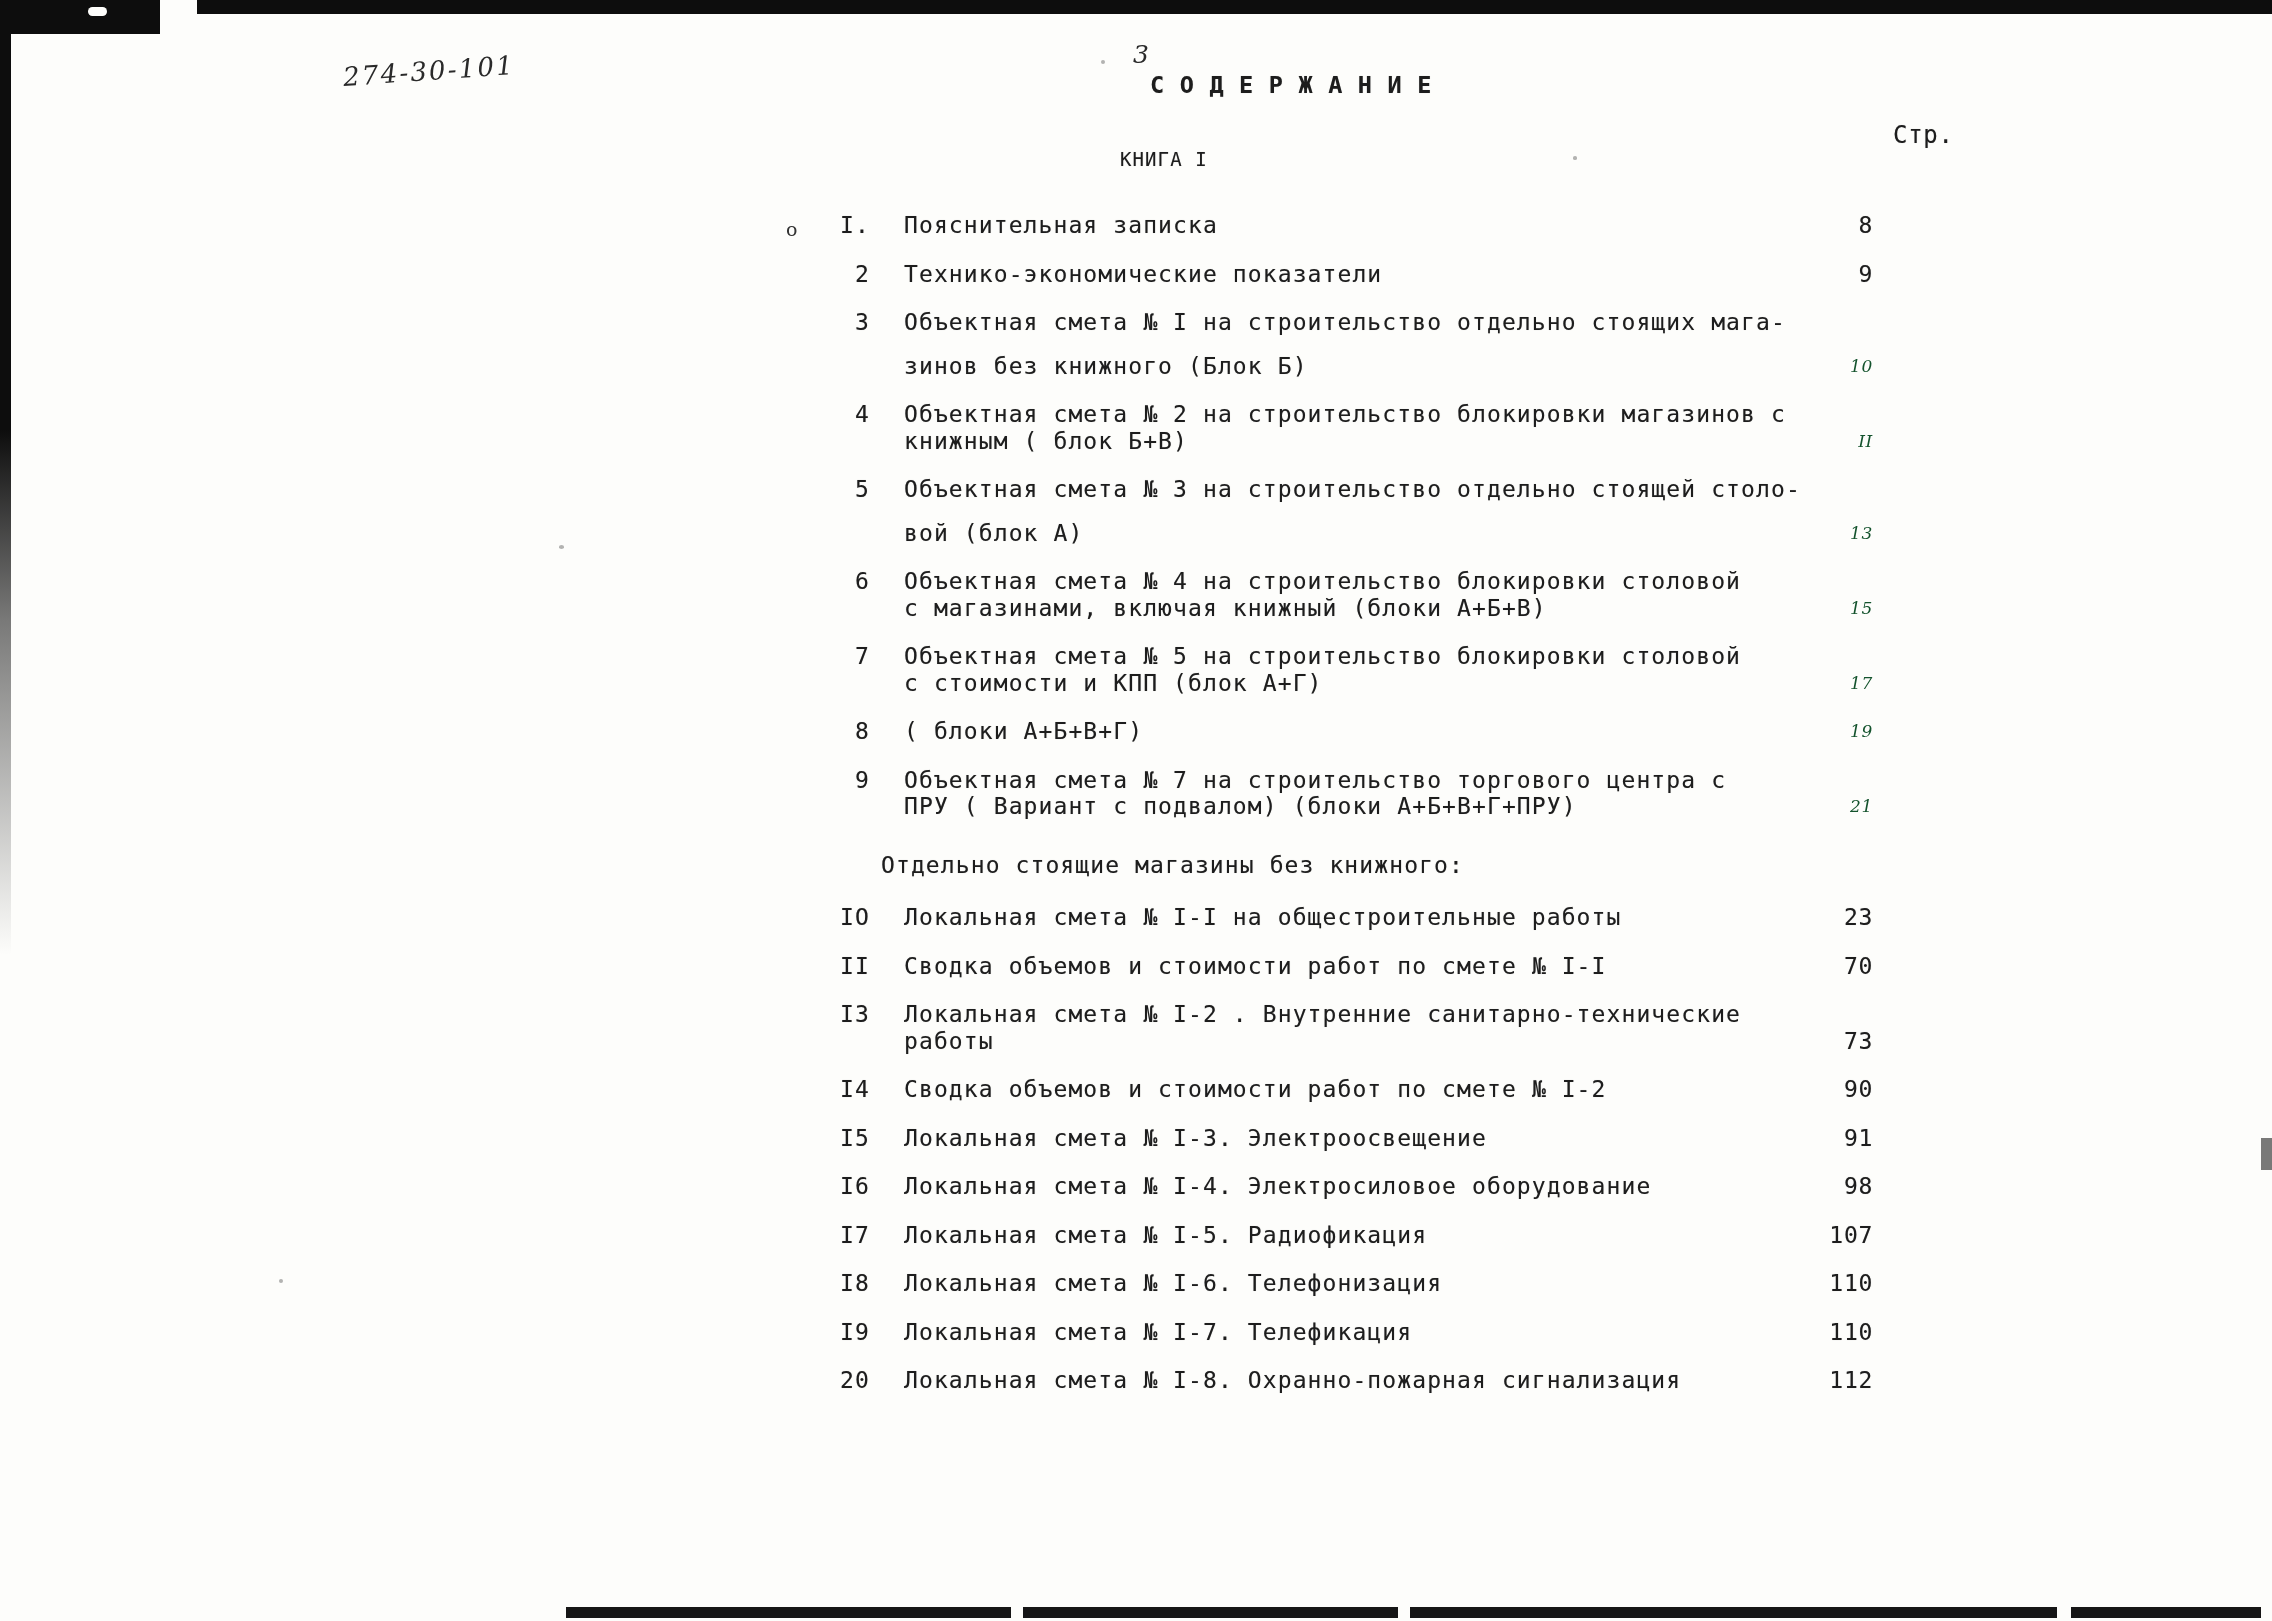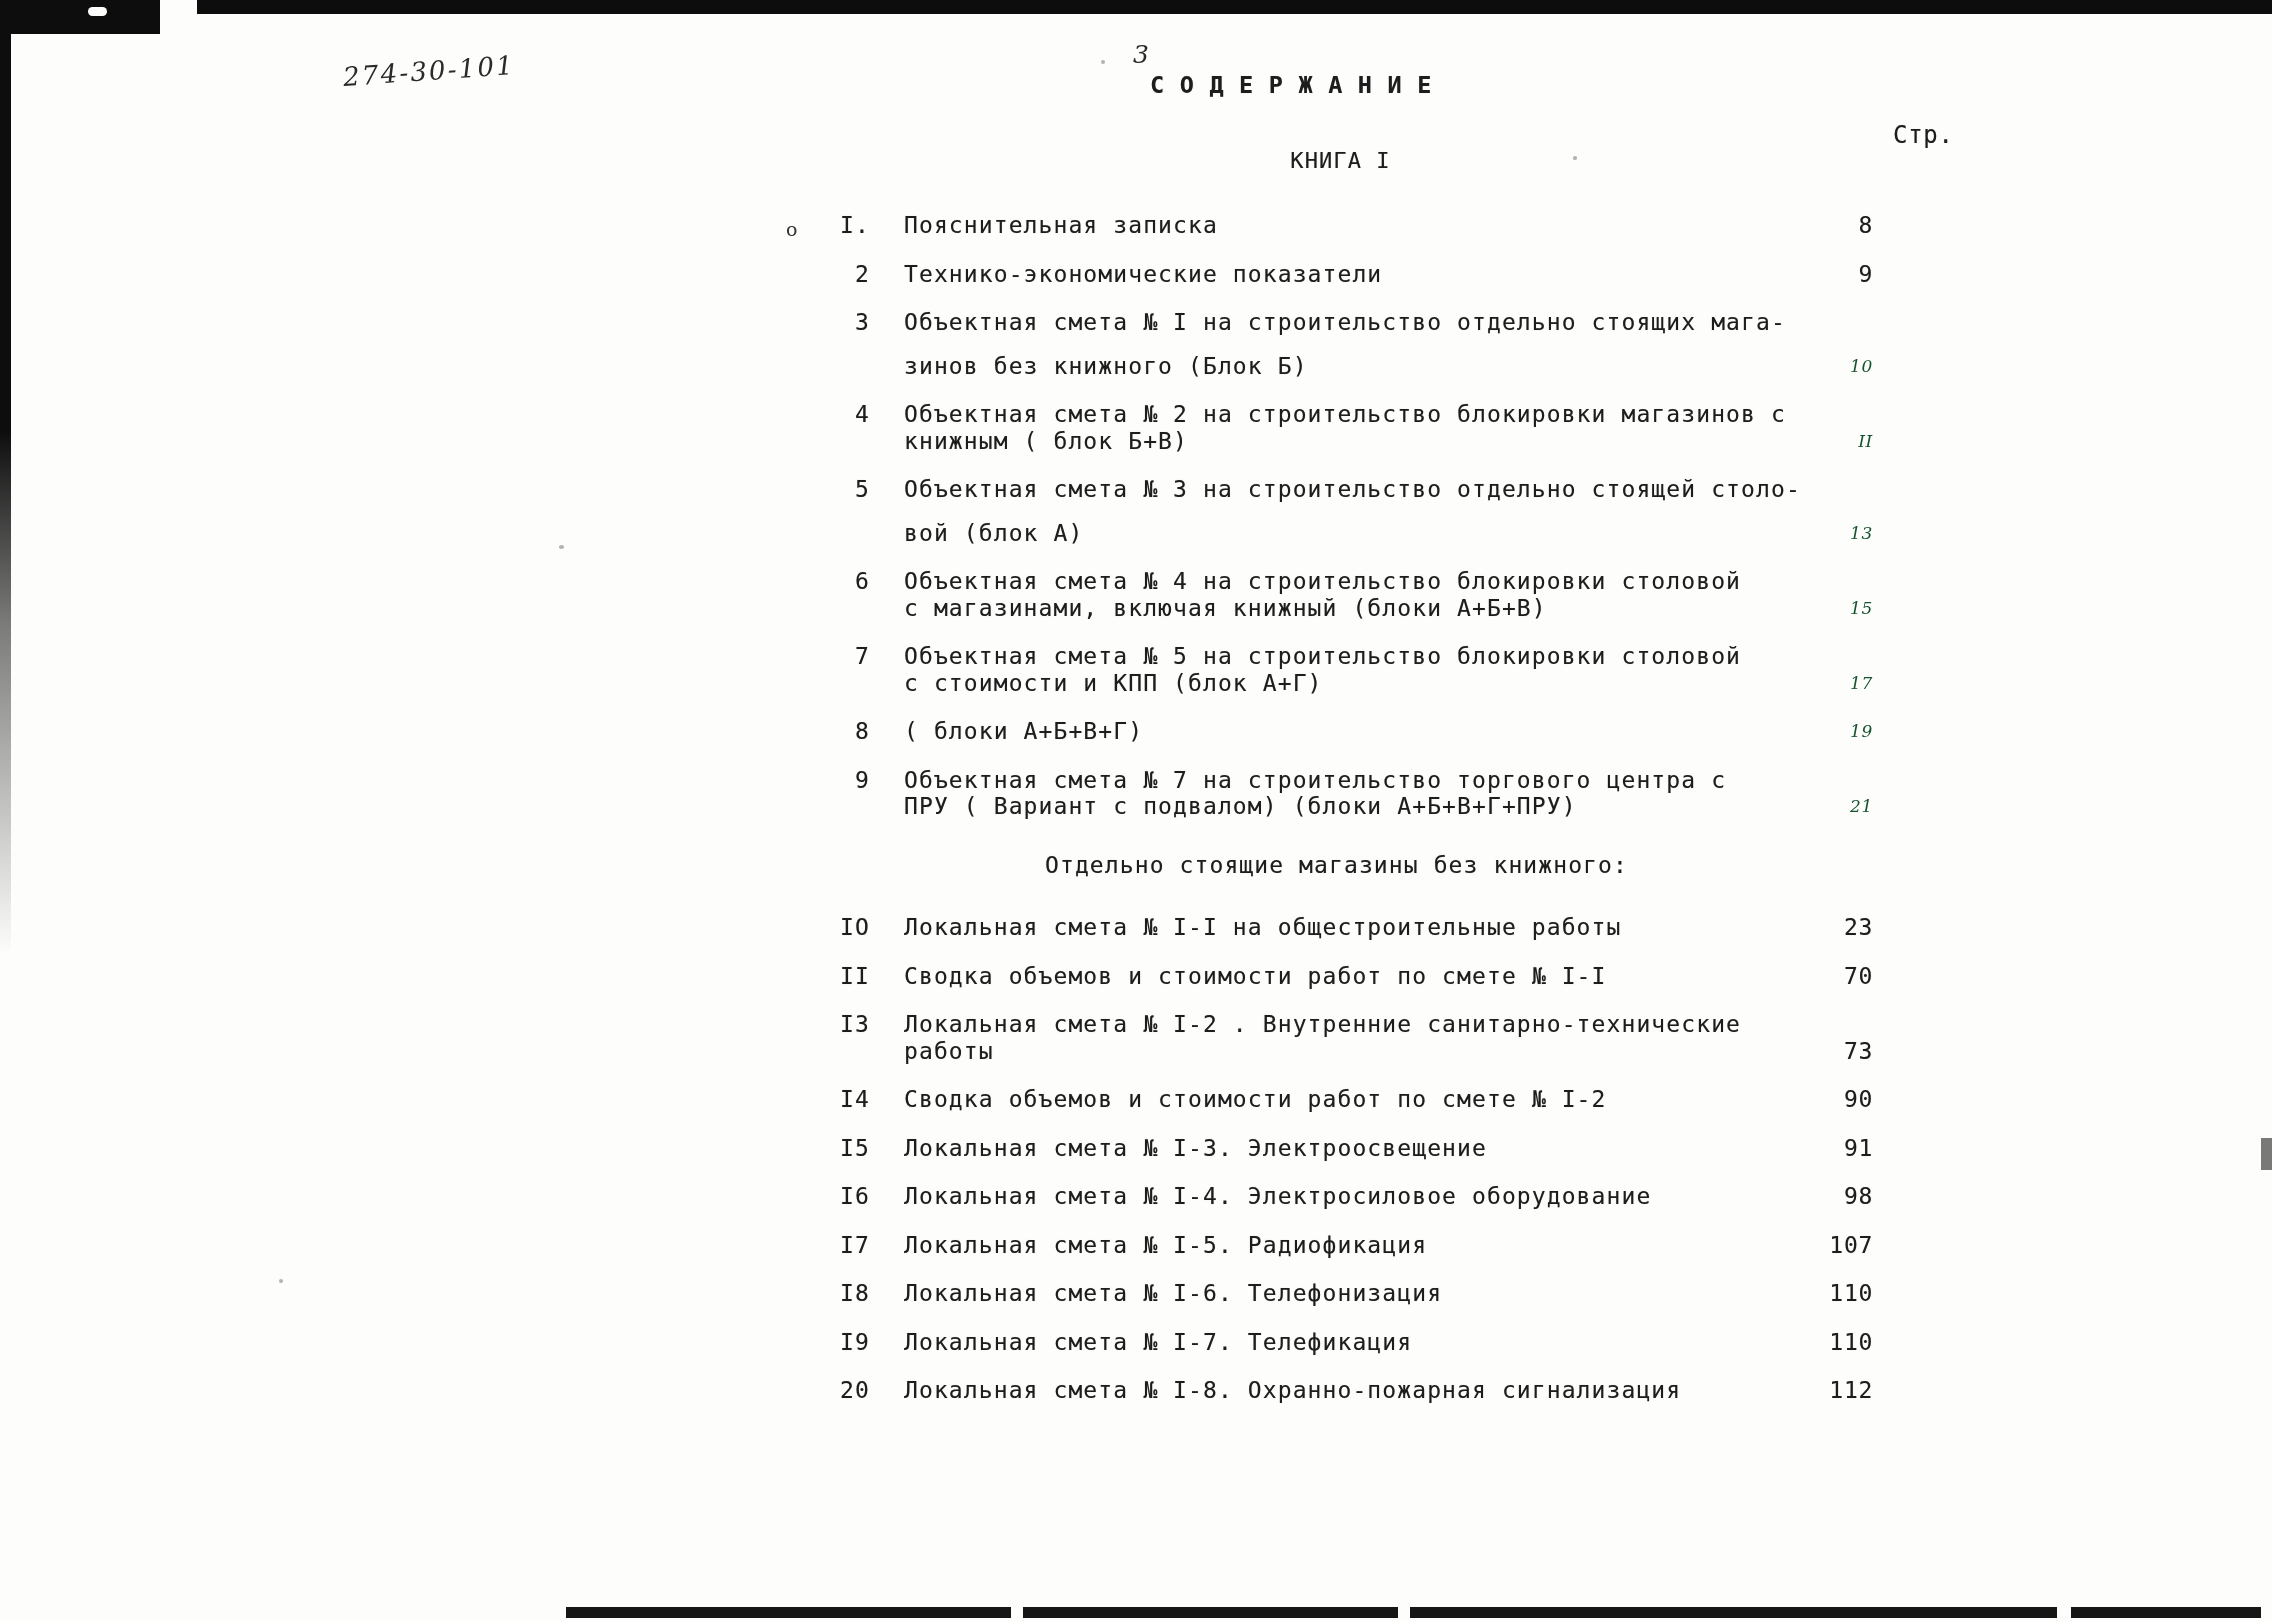--- a/index.html
+++ b/index.html
@@ -40,21 +40,21 @@
     position: absolute; left: 1133px; top: 40px;
     font-family: "DejaVu Serif", serif; font-style: italic;
     font-size: 25px; color: #2a2a2a;
   }
   .doc-title {
     position: absolute; left: 1150px; top: 71px; width: 441px;
     text-align: left; font-size: 23.5px; font-weight: bold; letter-spacing: 0.7px;
   }
   .book-heading {
     position: absolute; left: 1120px; top: 148px; width: 441px;
-    text-align: center; font-size: 22px; letter-spacing: 1.1px;
+    text-align: left; font-size: 19px; letter-spacing: 1.1px;
   }
   .page-col-header {
     position: absolute; left: 1893px; top: 121px;
     font-size: 24px; letter-spacing: 0.7px;
   }
   .item-marker {
     position: absolute; left: 786px; top: 218px;
     font-family: "DejaVu Serif", serif; font-size: 19px; color: #333;
   }
 
@@ -70,22 +70,22 @@
   .pg {
     position: absolute; right: 0; bottom: 0; width: 110px;
     text-align: right; padding-right: 19px;
     font-size: 23px; line-height: 26.5px; letter-spacing: 0.7px;
   }
   .pg.hand {
     font-family: "DejaVu Serif", serif; font-style: italic;
     font-size: 17px; color: #14532d; text-shadow: none;
   }
   .section {
-    width: 911px; margin: 32px 0 36px 73px;
-    text-align: center; font-size: 23px; letter-spacing: 1.1px; line-height: 26.5px;
+    width: 911px; margin: 32px 0 26px 73px;
+    font-size: 23px; letter-spacing: 1.1px; line-height: 26.5px;
   }
 </style>
 </head>
 <body>
 
 <div class="page">
 
   <div class="edge edge-top-blob"></div>
   <div class="edge-notch"></div>
   <div class="edge edge-top-bar"></div>

